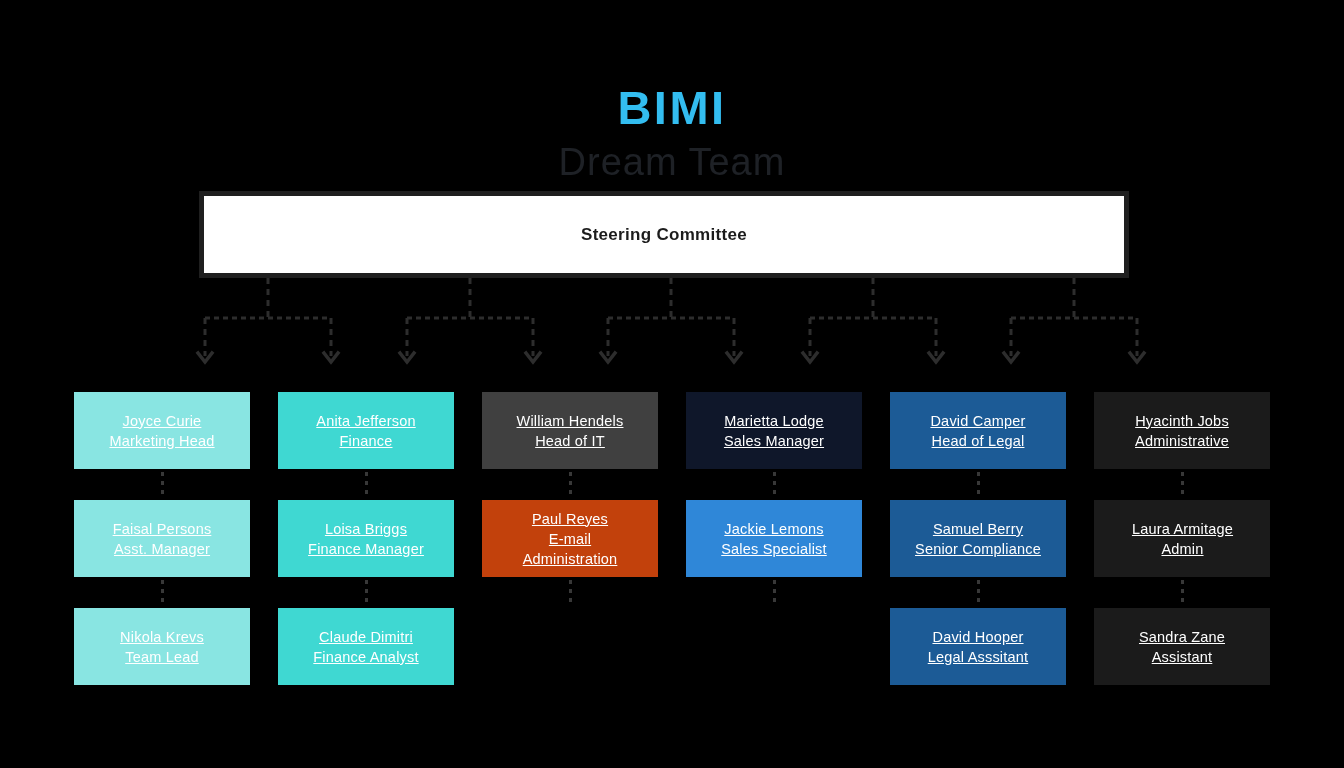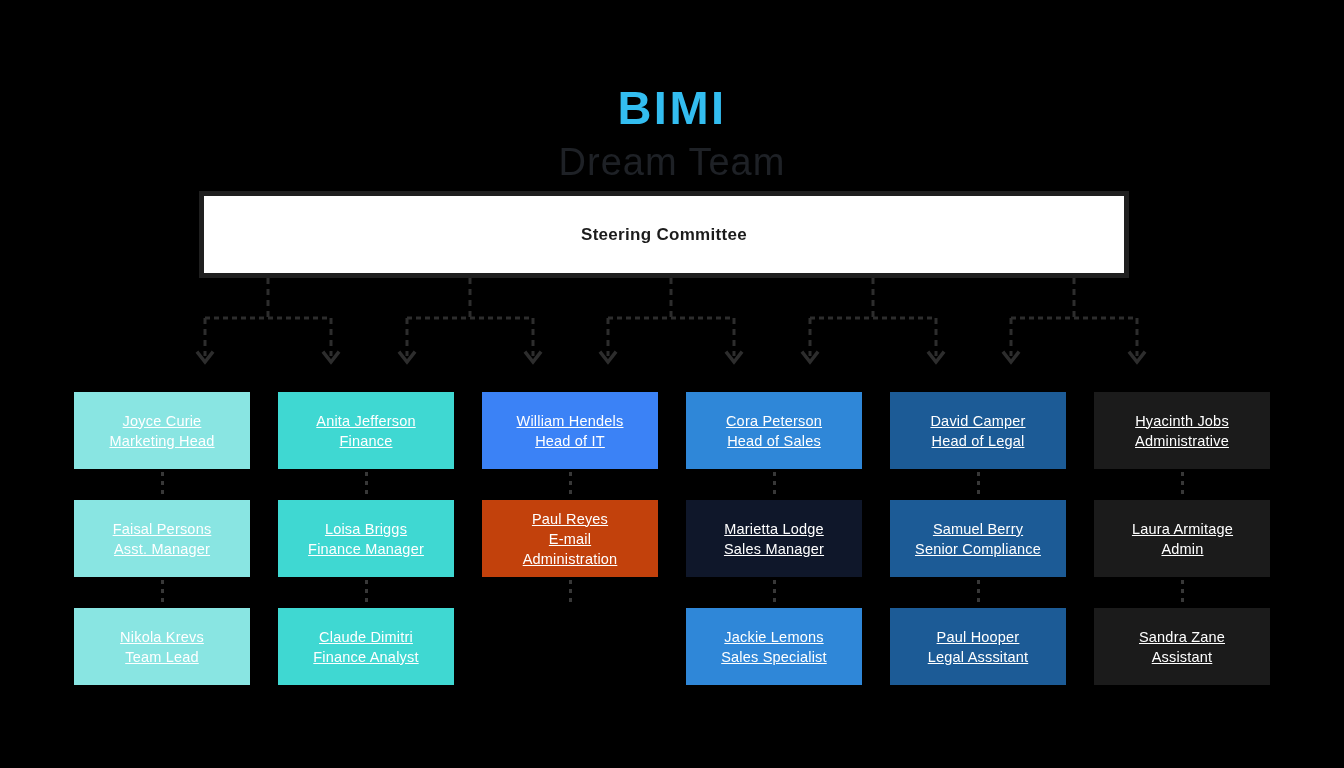--- a/index.html
+++ b/index.html
@@ -134,37 +134,33 @@
         <div class="card-title">Finance Manager</div>
       </div>
       <div class="card" style="background: rgb(63, 216, 210);">
         <div class="card-name">Claude Dimitri</div>
         <div class="card-title">Finance Analyst</div>
       </div>
       <div class="vdots vdots-0"></div>
       <div class="vdots vdots-1"></div>
     </div>
     <div class="org-col">
-      <div class="card" style="background: #3b82f6;">
+      <div class="card" style="background: #404040;">
         <div class="card-name">William Hendels</div>
         <div class="card-title">Head of IT</div>
       </div>
       <div class="card" style="background: #c2410c;">
         <div class="card-name">Paul Reyes</div>
         <div class="card-title">E-mail
 Administration</div>
       </div>
       <div class="vdots vdots-0"></div>
       <div class="vdots vdots-1"></div>
     </div>
     <div class="org-col">
-      <div class="card" style="background: rgb(47, 135, 216);">
-        <div class="card-name">Cora Peterson</div>
-        <div class="card-title">Head of Sales</div>
-      </div>
       <div class="card" style="background: #0f172a;">
         <div class="card-name">Marietta Lodge</div>
         <div class="card-title">Sales Manager</div>
       </div>
       <div class="card" style="background: rgb(47, 135, 216);">
         <div class="card-name">Jackie Lemons</div>
         <div class="card-title">Sales Specialist</div>
       </div>
       <div class="vdots vdots-0"></div>
       <div class="vdots vdots-1"></div>
@@ -172,21 +168,21 @@
     <div class="org-col">
       <div class="card" style="background: rgb(28, 91, 150);">
         <div class="card-name">David Camper</div>
         <div class="card-title">Head of Legal</div>
       </div>
       <div class="card" style="background: rgb(28, 91, 150);">
         <div class="card-name">Samuel Berry</div>
         <div class="card-title">Senior Compliance</div>
       </div>
       <div class="card" style="background: rgb(28, 91, 150);">
-        <div class="card-name">Paul Hooper</div>
+        <div class="card-name">David Hooper</div>
         <div class="card-title">Legal Asssitant</div>
       </div>
       <div class="vdots vdots-0"></div>
       <div class="vdots vdots-1"></div>
     </div>
     <div class="org-col">
       <div class="card" style="background: rgb(27, 27, 27);">
         <div class="card-name">Hyacinth Jobs</div>
         <div class="card-title">Administrative</div>
       </div>

